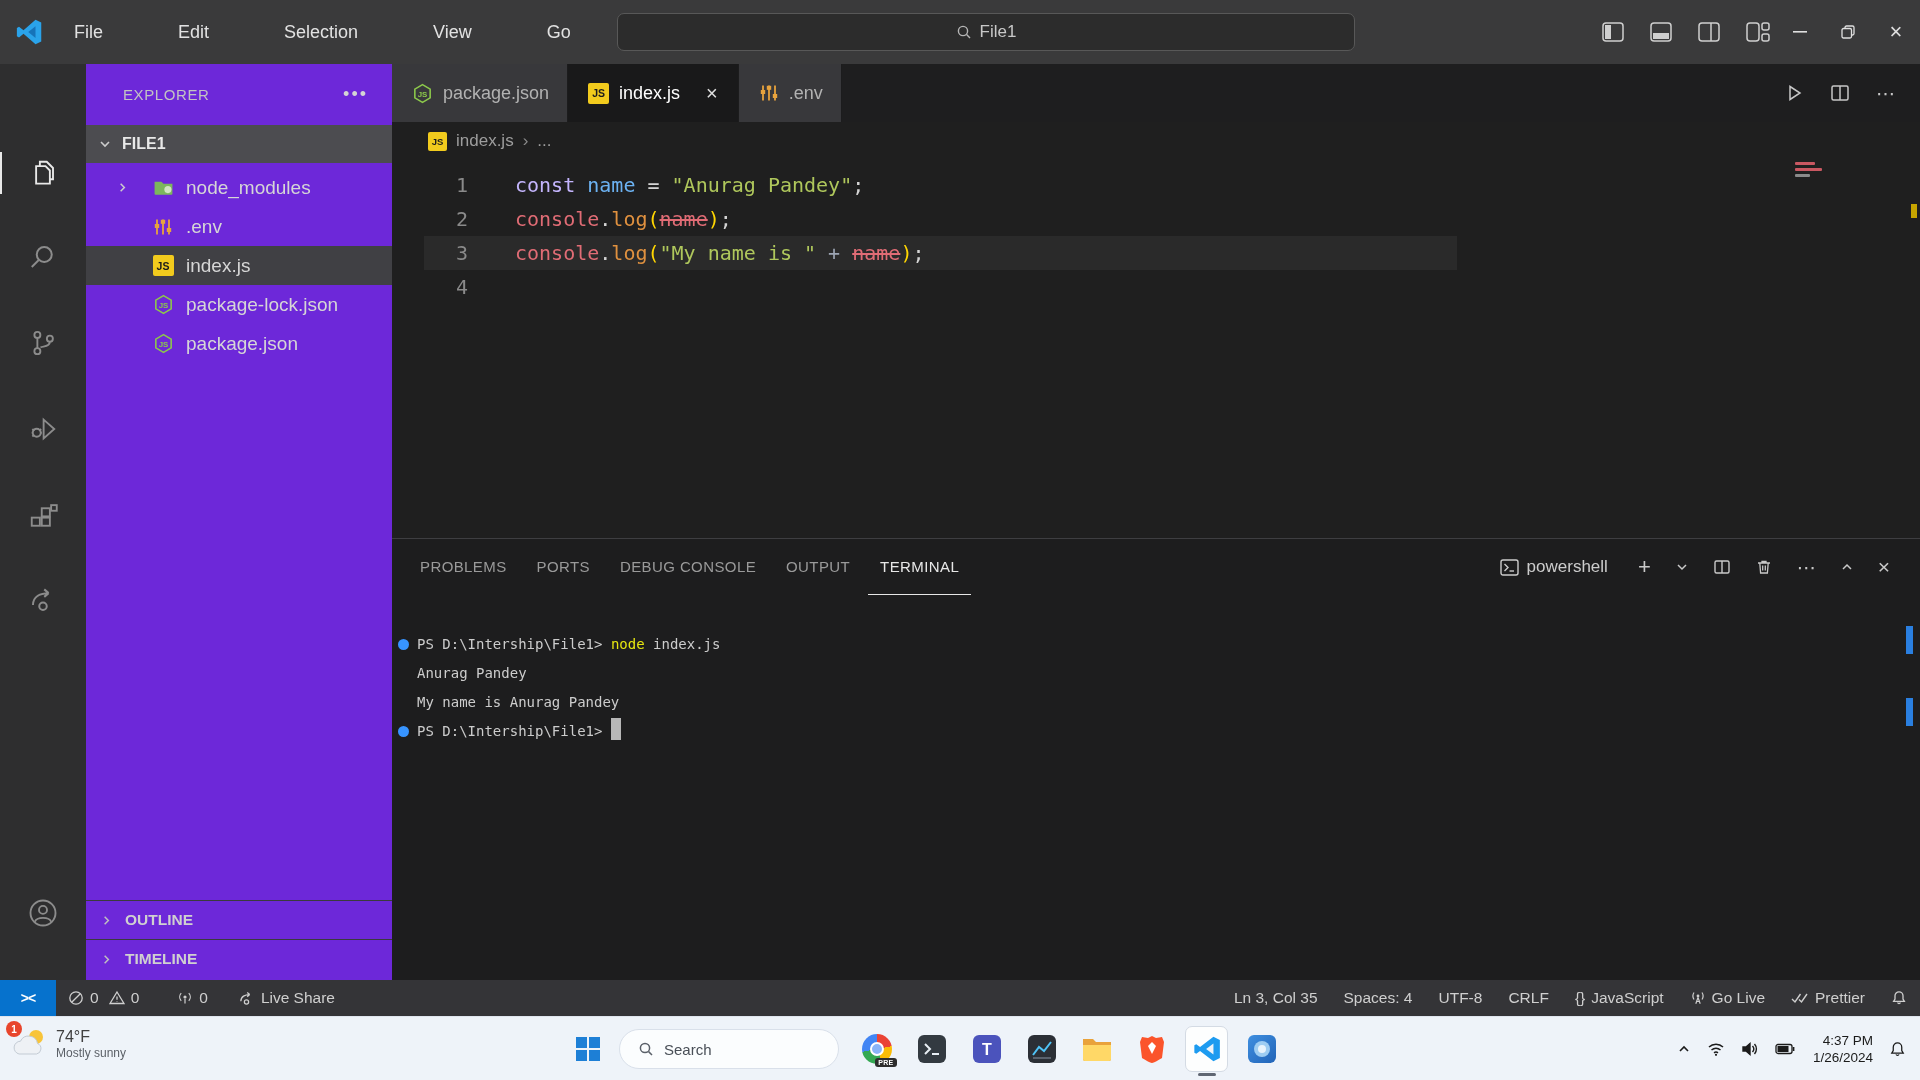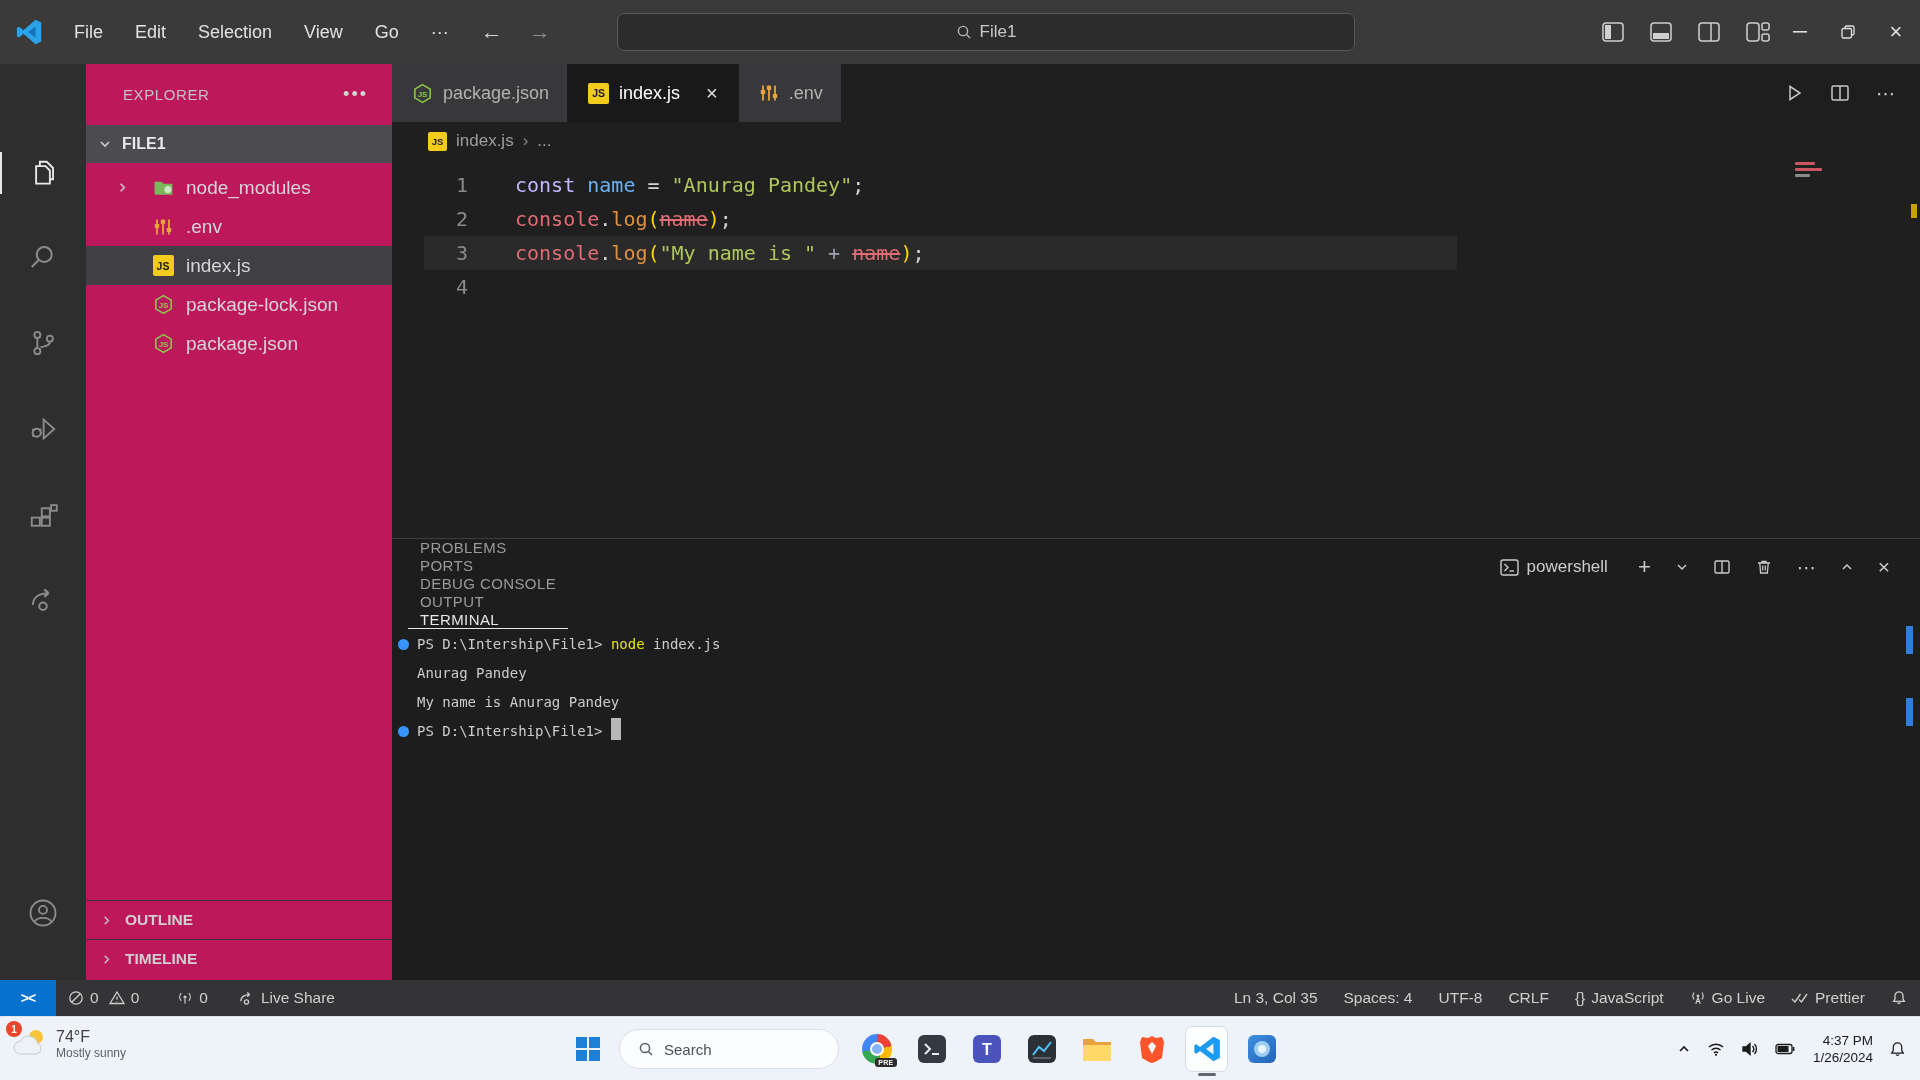--- a/index.html
+++ b/index.html
@@ -5,39 +5,39 @@
   html,body{margin:0;padding:0;background:#000;}
   #screen{position:relative;width:1920px;height:1080px;overflow:hidden;
     font-family:"Liberation Sans",sans-serif;background:#1f1f1f;color:#ccc;
     -webkit-font-smoothing:antialiased;}
   svg{display:block;}
 
   
   .titlebar{position:absolute;left:0;top:0;width:1920px;height:64px;background:#3a3a3b;
     display:flex;align-items:center;}
   .vslogo{margin-left:14px;width:30px;height:30px;}
-  .menus{display:flex;margin-left:14px;}
+  .menus{display:flex;margin-left:14px;gap:43px;}
   .menu-item{padding:0 16px;font-size:18px;color:#e2e2e2;line-height:64px;cursor:default;}
   .nav-arrows{display:flex;gap:26px;margin-left:16px;font-size:22px;}
   .nav-back{color:#d0d0d0;} .nav-fwd{color:#8b8b8b;}
   .tb-search{position:absolute;left:617px;top:13px;width:736px;height:36px;background:#2c2c2c;
     border:1px solid #585858;border-radius:7px;display:flex;align-items:center;justify-content:center;
     gap:8px;color:#c8c8c8;font-size:17px;}
   .tb-right{position:absolute;right:150px;top:0;height:64px;display:flex;align-items:center;gap:26px;}
   .win-controls{position:absolute;right:0;top:0;height:64px;display:flex;}
   .win-btn{width:48px;height:64px;display:flex;align-items:center;justify-content:center;color:#e0e0e0;}
 
   
   .activitybar{position:absolute;left:0;top:64px;width:86px;height:916px;background:#2e2e2f;}
   .ab-item{position:absolute;left:0;width:86px;height:58px;display:flex;align-items:center;justify-content:center;color:#8c8c8c;}
   .ab-item.active{color:#e9e9e9;}
   .ab-item.active::before{content:"";position:absolute;left:0;top:8px;bottom:8px;width:2px;background:#e9e9e9;}
 
   
-  .sidebar{position:absolute;left:86px;top:64px;width:306px;height:916px;background:#be185d;}
+  .sidebar{position:absolute;left:86px;top:64px;width:306px;height:916px;background:#6d28d9;}
   .sb-header{height:60px;display:flex;align-items:center;padding:0 24px 0 37px;color:#c3c3c3;
     font-size:15px;letter-spacing:.6px;}
   .sb-header .dots{margin-left:auto;color:#d4d4d4;font-size:18px;letter-spacing:2px;}
   .sb-root{position:absolute;left:0;top:61px;width:306px;height:38px;background:#4c4c50;display:flex;
     align-items:center;font-weight:bold;font-size:16px;color:#e8e8e8;}
   .sb-root .chev{margin:0 10px 0 12px;color:#cccccc;}
   .tree{position:absolute;left:0;top:104px;width:306px;}
   .tree-row{height:39px;display:flex;align-items:center;font-size:19px;color:#d6d6d6;position:relative;}
   .tree-row.selected{background:#404044;}
   .tr-chev{position:absolute;left:30px;color:#cccccc;}
@@ -66,21 +66,21 @@
   .tk-purple{color:#c4b5fd;} .tk-blue{color:#6CB2F2;} .tk-fg{color:#d4d4d4;}
   .tk-string{color:#AFC75C;} .tk-red{color:#E06C75;} .tk-orange{color:#E0913F;}
   .tk-yellow{color:#FFD602;} .tk-dim{color:#9DA5B4;} .strike{text-decoration:line-through;}
   .minimap{position:absolute;left:1403px;top:2px;}
   .mm-bar{height:3px;margin-bottom:3px;border-radius:1px;}
   .ruler-mark{position:absolute;left:1519px;top:44px;width:6px;height:14px;background:#c7a500;}
 
   
   .panel{position:absolute;left:0;top:474px;width:1528px;height:442px;background:#1d1d1e;border-top:1px solid #3e3e41;}
   .panel-header{height:56px;display:flex;align-items:center;}
-  .ptabs{display:flex;margin-left:13px;height:56px;flex-direction:column;}
+  .ptabs{display:flex;margin-left:13px;height:56px;}
   .ptab{padding:0 12px;margin:0 3px;display:flex;align-items:center;font-size:15px;color:#9a9a9a;
     letter-spacing:.4px;border-bottom:1.5px solid transparent;}
   .ptab.active{color:#e7e7e7;border-bottom-color:#e7e7e7;}
   .panel-actions{margin-left:auto;margin-right:30px;display:flex;align-items:center;gap:24px;color:#c9c9c9;}
   .ps-label{display:flex;align-items:center;gap:8px;font-size:17px;color:#cccccc;margin-right:6px;}
   .terminal{margin-top:35px;font-family:"DejaVu Sans Mono",monospace;font-size:14px;line-height:29px;color:#cccccc;}
   .term-line{position:relative;padding-left:25px;white-space:pre;}
   .term-dot{position:absolute;left:6px;top:9px;width:11px;height:11px;border-radius:50%;background:#3794ff;}
   .t-cmd{color:#E5E510;}
   .t-cursor{display:inline-block;width:10px;height:22px;background:#b7b7b7;vertical-align:-4px;}

